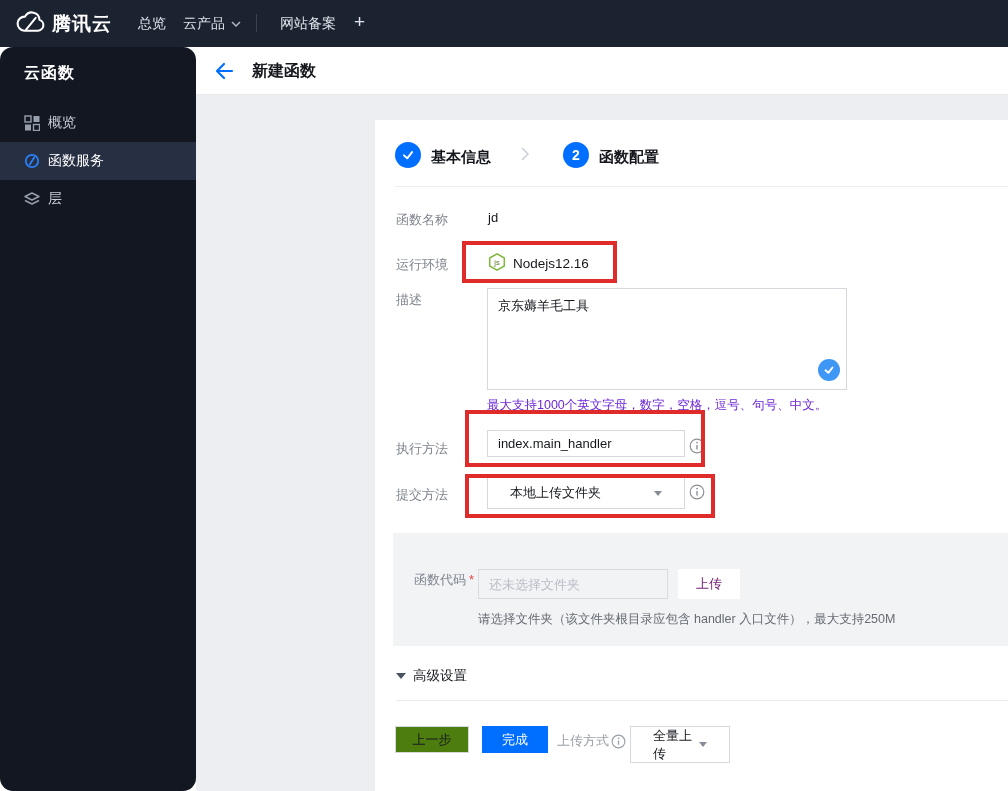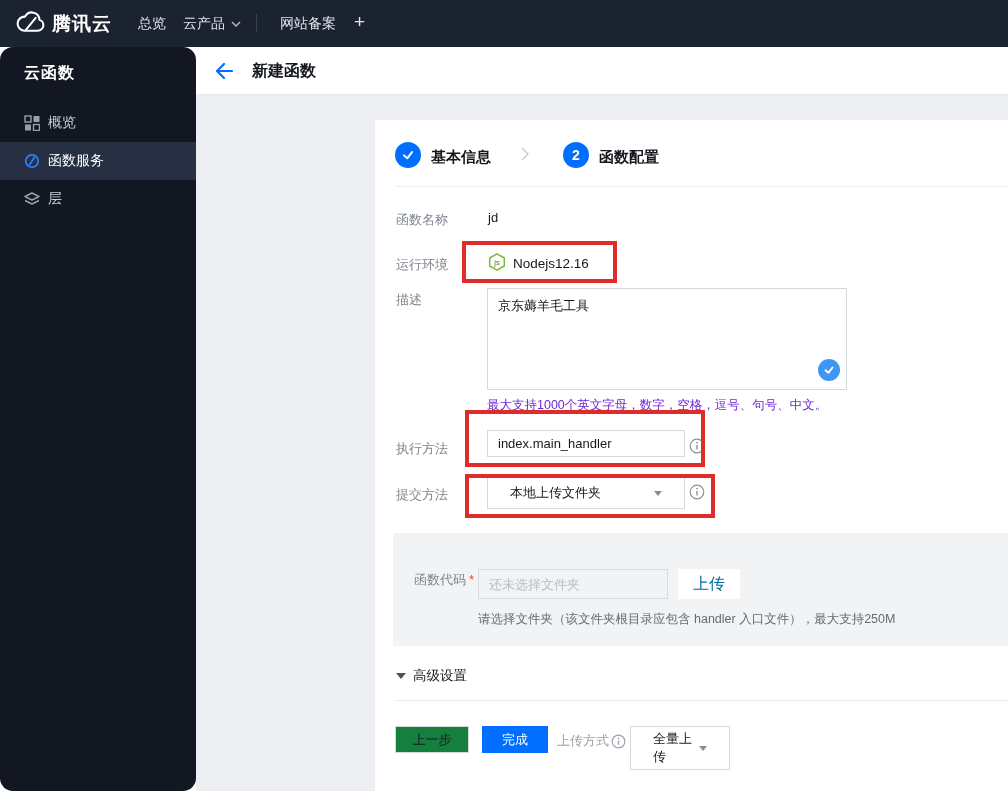--- a/index.html
+++ b/index.html
@@ -72,33 +72,33 @@
   .redbox-submit{left:465px;top:474px;width:242px;height:36px;}
   
   .codeband{position:absolute;left:393px;top:533px;width:615px;height:113px;background:#f2f3f5;}
   .lbl-code{left:414px;top:571px;}
   .req{color:#e54545;margin-left:3px;font-size:13px;}
   .code-input{position:absolute;left:478px;top:569px;width:190px;height:30px;box-sizing:border-box;
               border:1px solid #d8dbe0;background:#f2f3f5;padding:0 10px;font-size:13px;color:#15181d;outline:none;
               font-family:"Liberation Sans","DejaVu Sans",sans-serif;}
   .code-input::placeholder{color:#b9bec6;}
   .upload-btn{position:absolute;left:678px;top:569px;width:62px;height:30px;background:#fff;border:none;
-              font-size:16px;color:#0369a1;cursor:pointer;font-family:inherit;}
+              font-size:13px;color:#701a75;cursor:pointer;font-family:inherit;}
   .code-helper{position:absolute;left:478px;top:611px;font-size:12.5px;color:#666b73;}
   
   .advanced{position:absolute;left:396px;top:667px;display:flex;align-items:center;gap:7px;cursor:pointer;}
   .adv-tri{width:0;height:0;border-left:5px solid transparent;border-right:5px solid transparent;border-top:6px solid #4a5361;}
   .adv-label{font-size:13.5px;color:#15181d;}
   .divider2{position:absolute;left:396px;top:700px;width:612px;height:1px;background:#e8eaee;}
   .btn{position:absolute;top:726px;height:27px;box-sizing:border-box;font-size:13px;cursor:pointer;
        font-family:inherit;display:flex;align-items:center;justify-content:center;}
-  .prev-btn{left:395px;width:74px;background:#15803d;border:1px solid #d5d8dd;color:#15181d;}
+  .prev-btn{left:395px;width:74px;background:#4d7c0f;border:1px solid #d5d8dd;color:#15181d;}
   .finish-btn{left:482px;width:66px;background:#006eff;border:none;color:#fff;}
   .upload-mode{position:absolute;left:557px;top:732px;font-size:13px;color:#9aa0a8;display:flex;align-items:center;gap:2px;}
-  .mode-select{left:630px;top:726px;width:100px;height:44px;position:absolute;}
+  .mode-select{left:630px;top:726px;width:100px;height:37px;position:absolute;}
 </style>
 </head>
 <body>
 
 <div id="app">
 
   <div class="topnav">
     <svg class="logo" viewBox="0 0 40 30">
       <path d="M12 24 h16 a6.5 6.5 0 0 0 2-12.7 A9 9 0 0 0 13 7.5 A7.5 7.5 0 0 0 12 24 Z" fill="none" stroke="#fff" stroke-width="2.4" stroke-linejoin="round"></path>
       <line x1="25.5" y1="9" x2="14" y2="23" stroke="#fff" stroke-width="2.4" stroke-linecap="round"></line>

